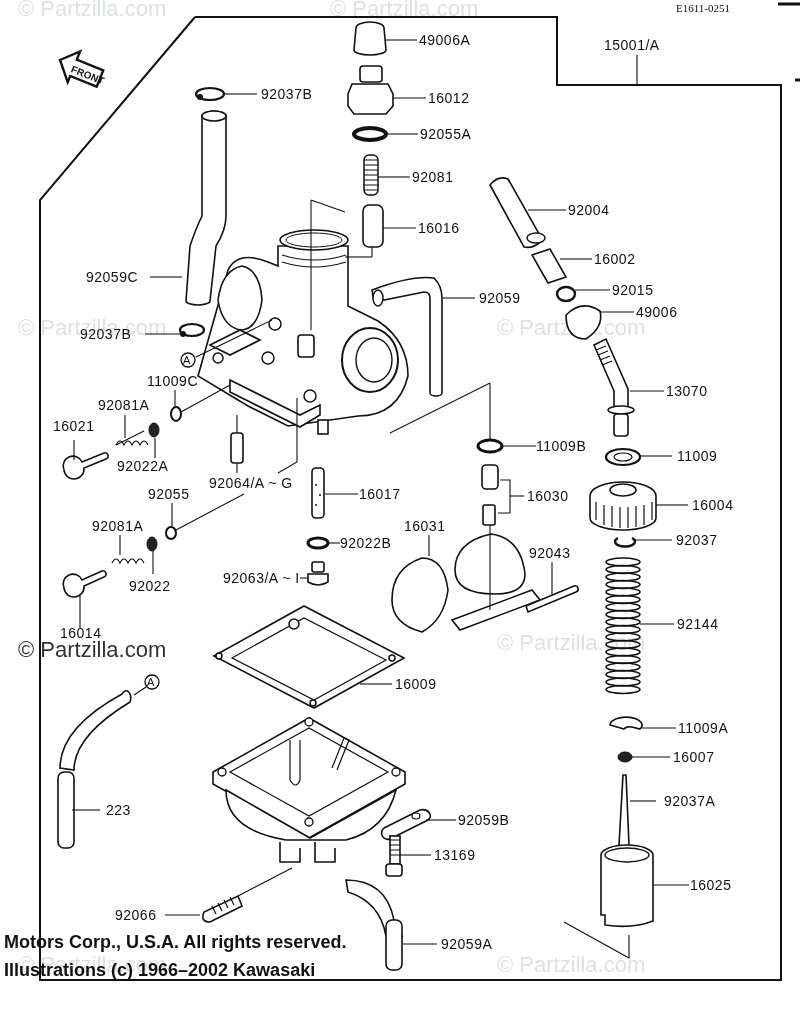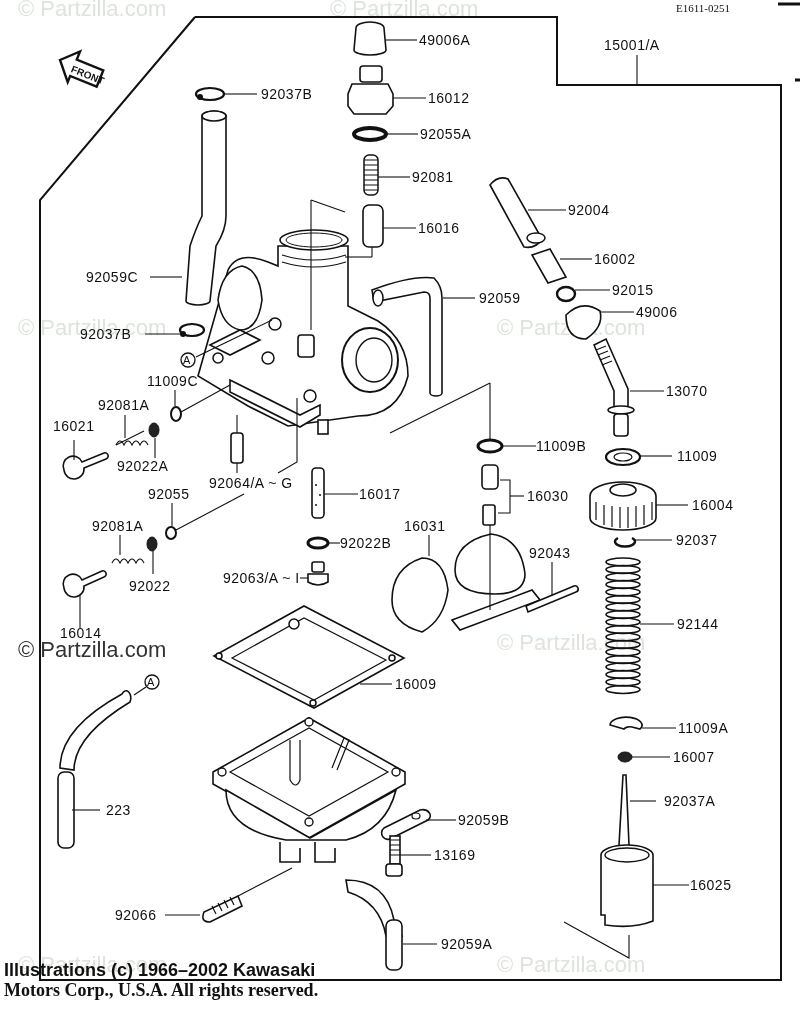--- a/index.html
+++ b/index.html
@@ -379,13 +379,13 @@
 
   <g>
     <path class="part" d="M346,880 q40,0 48,40 l8,16 h-16 q-6,-34 -38,-44 z"></path>
     <rect class="part" x="386" y="920" width="16" height="50" rx="6"></rect>
     <line class="leader" x1="403" y1="944" x2="437" y2="944"></line>
     <text class="lbl" x="441" y="949">92059A</text>
   </g>
 </svg>
 
 <div class="copyright" style="top:960px;">Illustrations (c) 1966–2002 Kawasaki</div>
-<div class="copyright" style="top:980px;font-family:Liberation Serif, serif;">Motors Corp., U.S.A.  All rights reserved.</div>
+<div class="copyright" style="top:932px;">Motors Corp., U.S.A.  All rights reserved.</div>
 
 </body></html>

